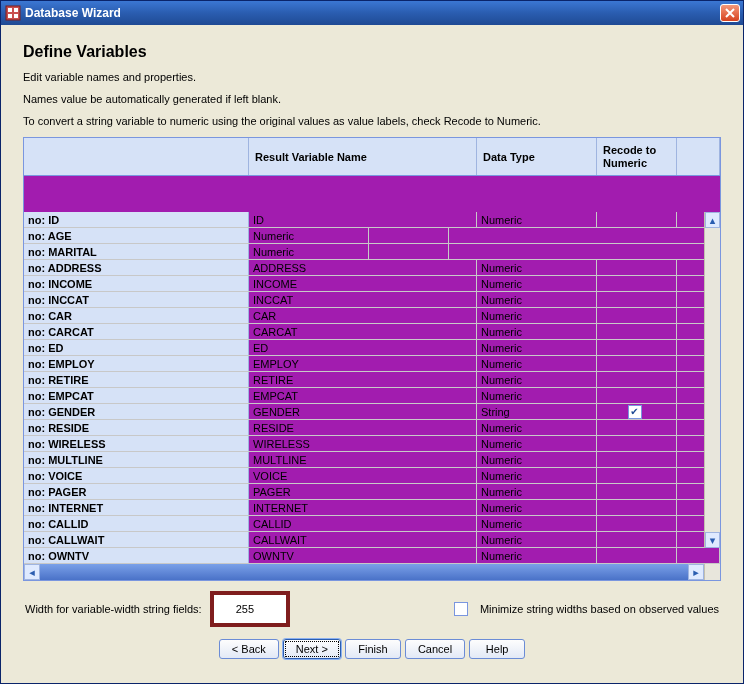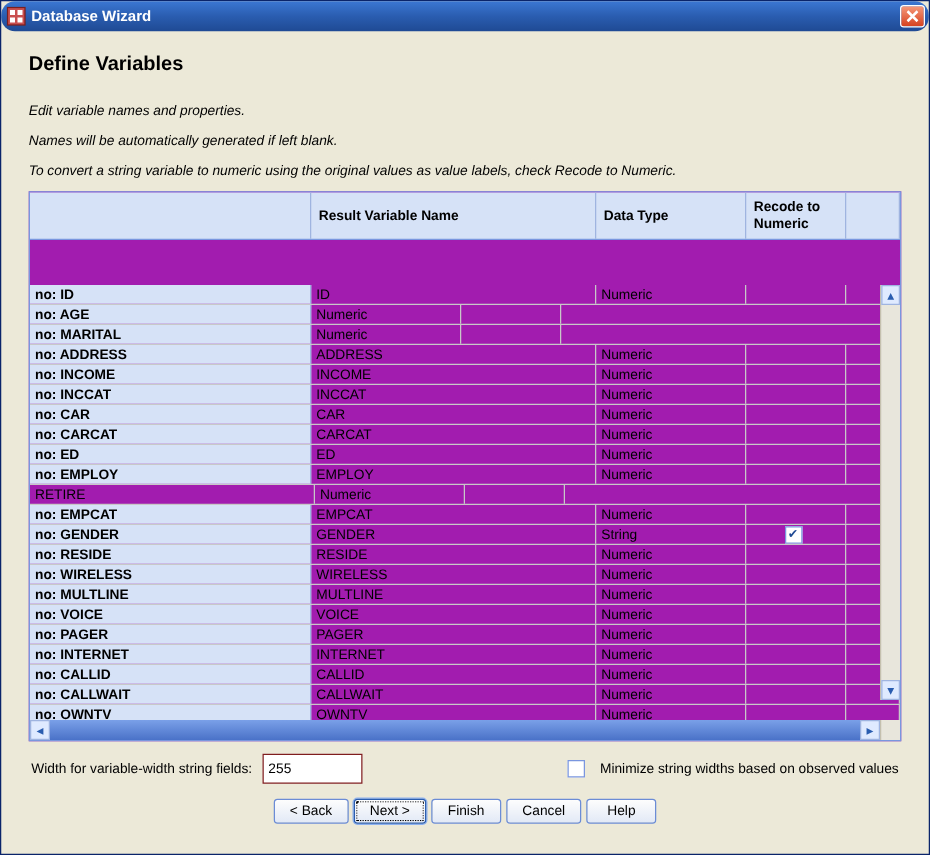--- a/index.html
+++ b/index.html
@@ -1,24 +1,24 @@
 <!DOCTYPE html>
 <html><head>
 <meta charset="utf-8">
 <style>
   * { box-sizing: border-box; }
   html, body { margin: 0; padding: 0; font-family: Tahoma, Arial, sans-serif; font-size: 11px; background: #ece9d8; }
   .window { width: 744px; height: 684px; border: 1px solid #0a246a; display: flex; flex-direction: column; background: #ece9d8; }
-  .titlebar { height: 24px; background: linear-gradient(to bottom, #3b77d3 0%, #2a5db0 50%, #1f4a94 100%); display: flex; align-items: center; padding: 0 3px 0 4px; color: #fff; border-radius: 11px; }
+  .titlebar { height: 24px; background: linear-gradient(to bottom, #3b77d3 0%, #2a5db0 50%, #1f4a94 100%); display: flex; align-items: center; padding: 0 3px 0 4px; color: #fff; }
   .title-icon { width: 16px; height: 16px; margin-right: 4px; display:inline-flex; align-items:center; justify-content:center; }
   .title-text { flex: 1; font-weight: bold; font-size: 12px; }
   .close-btn { width: 20px; height: 18px; background: linear-gradient(to bottom,#f5987a,#d6421f); border:1px solid #fff; border-radius:3px; display:flex; align-items:center; justify-content:center; color:#fff; cursor:pointer; }
   .content { flex: 1; padding: 18px 22px 10px 22px; display:flex; flex-direction:column; overflow:hidden; }
   h2.heading { margin: 0 0 10px 0; font-size: 16px; font-weight:bold; color:#000; }
-  .instructions p { margin: 12px 0 10px 0; color:#000;font-style:italic; }
+  .instructions p { margin: 0 0 10px 0; color:#000; }
   .table-wrap { border:1px solid #7a96df; background:#a21caf; flex:1; display:flex; flex-direction:column; min-height:0; position:relative; }
   .thead { display:flex; background:#d6e2f7; border-bottom:1px solid #7a96df; height:38px; }
   .thead .th { border-right:1px solid #9fb4e0; padding:4px 6px; font-weight:bold; color:#000; display:flex; align-items:center; }
   .col-src { width: 225px; }
   .col-name { width: 228px; }
   .col-type { width: 120px; }
   .col-recode { width: 80px; line-height:1.1; }
   .col-scroll { flex:1; }
   .tbody { flex:1; overflow:hidden; position:relative;margin-top:36px; }
   .row { display:flex; height:16px; border-bottom:1px solid #c8c8c8; }
@@ -28,21 +28,21 @@
   .vscroll { position:absolute; right:0; top:0; bottom:16px; width:16px; background:#e8e6dc; border-left:1px solid #c4c0ae; }
   .vscroll .arrow { height:16px; background:#dfeaff; border:1px solid #9fb4e0; display:flex; align-items:center; justify-content:center; color:#2a5db0; cursor:pointer; }
   .vscroll .track { position:absolute; top:16px; bottom:16px; left:0; right:0; }
   .vscroll .arrow.down { position:absolute; bottom:0; left:0; right:0; }
   .hscroll { height:16px; background:linear-gradient(to bottom,#6b92e0,#3860b6); display:flex; align-items:stretch; }
   .hscroll .harrow { width:16px; background:#dfeaff; border:1px solid #9fb4e0; display:flex; align-items:center; justify-content:center; color:#2a5db0; cursor:pointer; }
   .hscroll .htrack { flex:1; background:linear-gradient(to bottom,#7aa0e8,#4a72c8); }
   .hscroll .corner { width:16px; background:#e8e6dc; border-left:1px solid #c4c0ae; }
   .below { display:flex; align-items:center; padding:10px 2px 4px 2px; gap:8px; }
   .below .lbl { white-space:nowrap; }
-  .below input.width-field { width:80px; height:24px; border:1px solid #7f1d1d; padding:1px 4px; font-family:inherit; font-size:11px; }
+  .below input.width-field { width:80px; height:36px; border:4px solid #7f1d1d; padding:1px 22px; font-family:inherit; font-size:11px; }
   .below .spacer { flex:1; }
   .chk { width:14px; height:14px; border:1px solid #7a96df; background:#fff; display:inline-block; vertical-align:middle; margin-right:4px; }
   .chk.checked::after { content:"✔"; color:#1f4a94; font-size:10px; display:block; text-align:center; line-height:12px; }
   .footer { display:flex; justify-content:center; gap:4px; padding:8px 0 14px 0; }
   .btn { background:linear-gradient(to bottom,#fdfdfd,#e2e9f6); border:1px solid #6b8cd6; border-radius:3px; padding:3px 12px; font-family:inherit; font-size:11px; cursor:pointer; min-width:56px; }
   .btn.focused { outline:1px dotted #000; outline-offset:-3px; border-color:#2a5db0; box-shadow:0 0 0 1px #8bb0f0; }
   .app-icon-svg { width:16px; height:16px; }
 </style>
 </head>
 <body>
@@ -66,21 +66,21 @@
         </svg>
     </div>
   </div>
 
   <div class="content">
 
     <h2 class="heading">Define Variables</h2>
 
     <div class="instructions">
       <p>Edit variable names and properties.</p>
-      <p>Names will be automatically generated if left blank.</p>
+      <p>Names value be automatically generated if left blank.</p>
       <p>To convert a string variable to numeric using the original values as value labels, check Recode to Numeric.</p>
     </div>
 
     <div class="table-wrap">
       <div class="thead">
         <div class="th col-src"></div>
         <div class="th col-name">Result Variable Name</div>
         <div class="th col-type">Data Type</div>
         <div class="th col-recode">Recode to Numeric</div>
         <div class="th col-scroll"></div>
@@ -148,20 +148,21 @@
             <div class="td col-scroll"></div>
           </div>
           <div class="row">
             <div class="td src col-src">no: EMPLOY</div>
             <div class="td col-name">EMPLOY</div>
             <div class="td col-type">Numeric</div>
             <div class="td recode col-recode"></div>
             <div class="td col-scroll"></div>
           </div>
           <div class="row">
+            <div class="td src col-src">no: RETIRE</div>
             <div class="td col-name">RETIRE</div>
             <div class="td col-type">Numeric</div>
             <div class="td recode col-recode"></div>
             <div class="td col-scroll"></div>
           </div>
           <div class="row">
             <div class="td src col-src">no: EMPCAT</div>
             <div class="td col-name">EMPCAT</div>
             <div class="td col-type">Numeric</div>
             <div class="td recode col-recode"></div>

